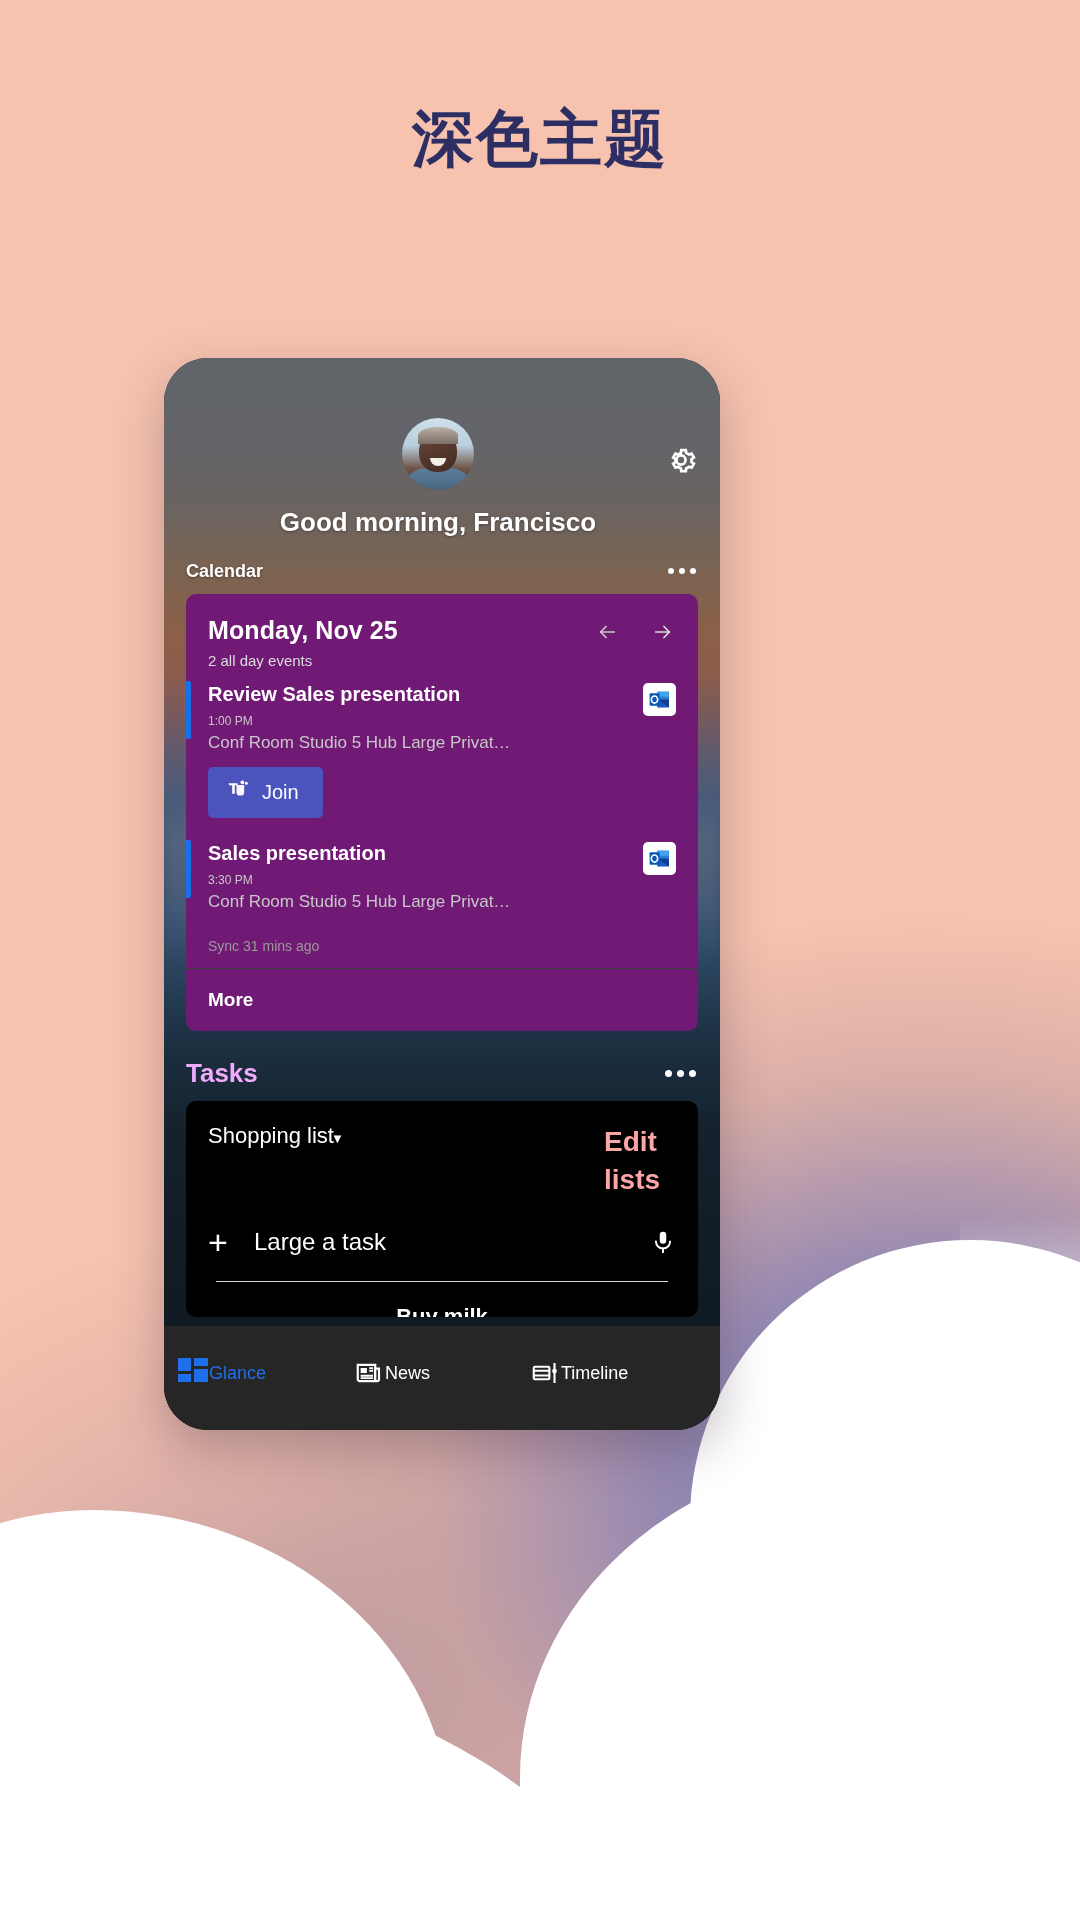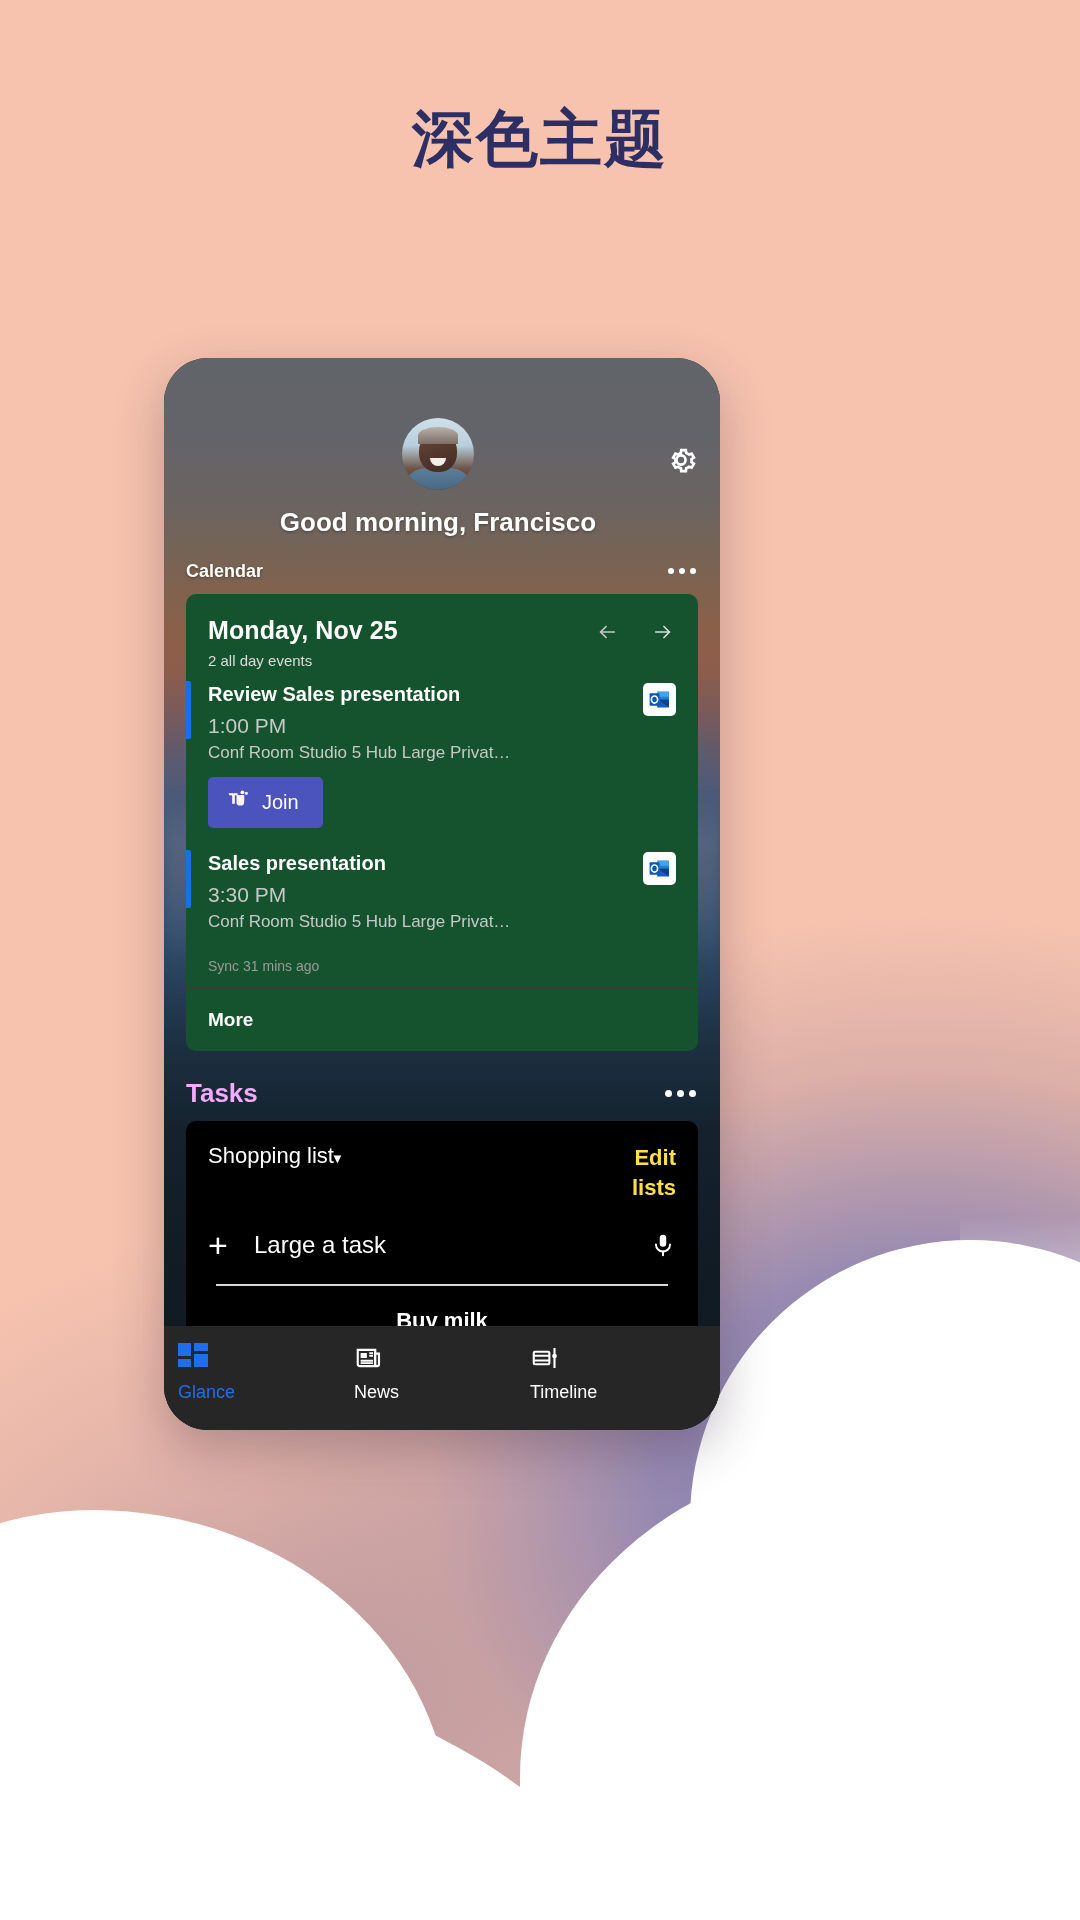--- a/index.html
+++ b/index.html
@@ -215,42 +215,42 @@
   .section-head.tasks-head .sh-title { font-size: 26px; color: #f0abfc; font-weight: bold; }
   .dots {
     display: flex; gap: 5px; align-items: center; padding: 8px 2px;
   }
   .dots span { width: 6px; height: 6px; border-radius: 50%; background: #fff; display:block; }
   .tasks-head .dots span { width: 7px; height: 7px; }
 
   
   .card {
     margin: 0 22px;
-    background: #14532d;
+    background: #701a75;
     border-radius: 10px;
     overflow: hidden;
   }
   .cal-top { padding: 22px 22px 0 22px; display:flex; justify-content: space-between; align-items: flex-start; }
   .cal-date { font-size: 25px; font-weight: bold; color: #fff; letter-spacing: 0.1px; }
   .cal-sub { font-size: 15px; color: #dcdcdc; margin-top: 7px; }
   .cal-navs { display: flex; gap: 30px; padding-top: 5px; }
   .arrow { width: 26px; height: 22px; color: #c9c9c9; }
 
   .event {
     position: relative;
     padding: 14px 22px 10px 22px;
     display: flex; align-items: flex-start;
   }
   .event .bar {
     position: absolute; left: 0; top: 12px;
     width: 5px; height: 58px; background: #1870E8; border-radius: 0 2px 2px 0;
   }
   .ev-body { flex: 1; min-width: 0; }
   .ev-title { font-size: 20px; font-weight: bold; color: #fff; margin-bottom: 8px; }
-  .ev-time { font-size: 21px; color: #c8c8c8; margin-bottom: 5px; }
+  .ev-time { font-size: 12px; color: #c8c8c8; margin-bottom: 5px; }
   .ev-loc { font-size: 17px; color: #c8c8c8; white-space: nowrap; overflow: hidden; text-overflow: ellipsis; }
   .ev-icon {
     width: 33px; height: 33px; border-radius: 5px; background: #fff;
     display:flex; align-items:center; justify-content:center; flex: 0 0 auto; margin-left: 10px;
   }
   .join-btn {
     margin-top: 14px;
     display: inline-flex; align-items: center; gap: 12px;
     background: #4B53BC; color: #fff;
     border: none; border-radius: 5px;
@@ -267,40 +267,40 @@
   
   .tasks-card {
     margin: 0 22px; background: #000; border-radius: 10px;
     padding: 22px 22px 0 22px;
     height: 216px; overflow: hidden; position: relative;
   }
   .tasks-row1 { display: flex; justify-content: space-between; align-items: flex-start; }
   .list-name { font-size: 22px; color: #fff; display: flex; align-items: baseline; }
   .caret { margin-left: -3px; font-size: 13px; color: #fff; }
   .edit-lists {
-    font-size: 22px; font-weight: bold; color: #fde047; text-align: right;
+    font-size: 28px; font-weight: bold; color: #fca5a5; text-align: left;
     line-height: 1.35; width: 72px;
   }
   .create-row {
     display: flex; align-items: center; margin-top: 26px;
   }
   .plus { font-size: 34px; color: #fff; width: 36px; line-height: 1; font-weight: 300; }
   .create-text { font-size: 24px; color: #fff; flex: 1; margin-left: 10px; }
   .mic { width: 26px; height: 32px; }
   .underline { height: 1.5px; background: #d8d8d8; margin: 22px 8px 0 8px; }
   .buy-milk { font-size: 22px; font-weight: bold; color: #fff; text-align: center; margin-top: 22px; }
 
   
   .bottom-nav {
     position: absolute; left: 0; right: 0; bottom: 0;
     height: 104px; background: #262626;
     display: flex; align-items: center;
     padding: 0 14px 10px 14px;
   }
-  .nav-item { flex: 1; display: flex; flex-direction: column; align-items: flex-start; gap: 9px; }
+  .nav-item { flex: 1; display: flex; flex-direction: row; align-items: center; gap: 1px; }
   .nav-label { font-size: 18px; color: #fff; }
   .nav-item.active .nav-label { color: #1f6FEB; }
   .glance-icon { width: 30px; height: 30px; position: relative; }
   .glance-icon i { position: absolute; background: #1f6FEB; display:block; }
   .g1 { left:0; top:0; width:13px; height:13px; }
   .g2 { left:16px; top:0; width:14px; height:8px; }
   .g3 { left:0; top:16px; width:13px; height:8px; }
   .g4 { left:16px; top:11px; width:14px; height:13px; }
 </style>
 </head>

